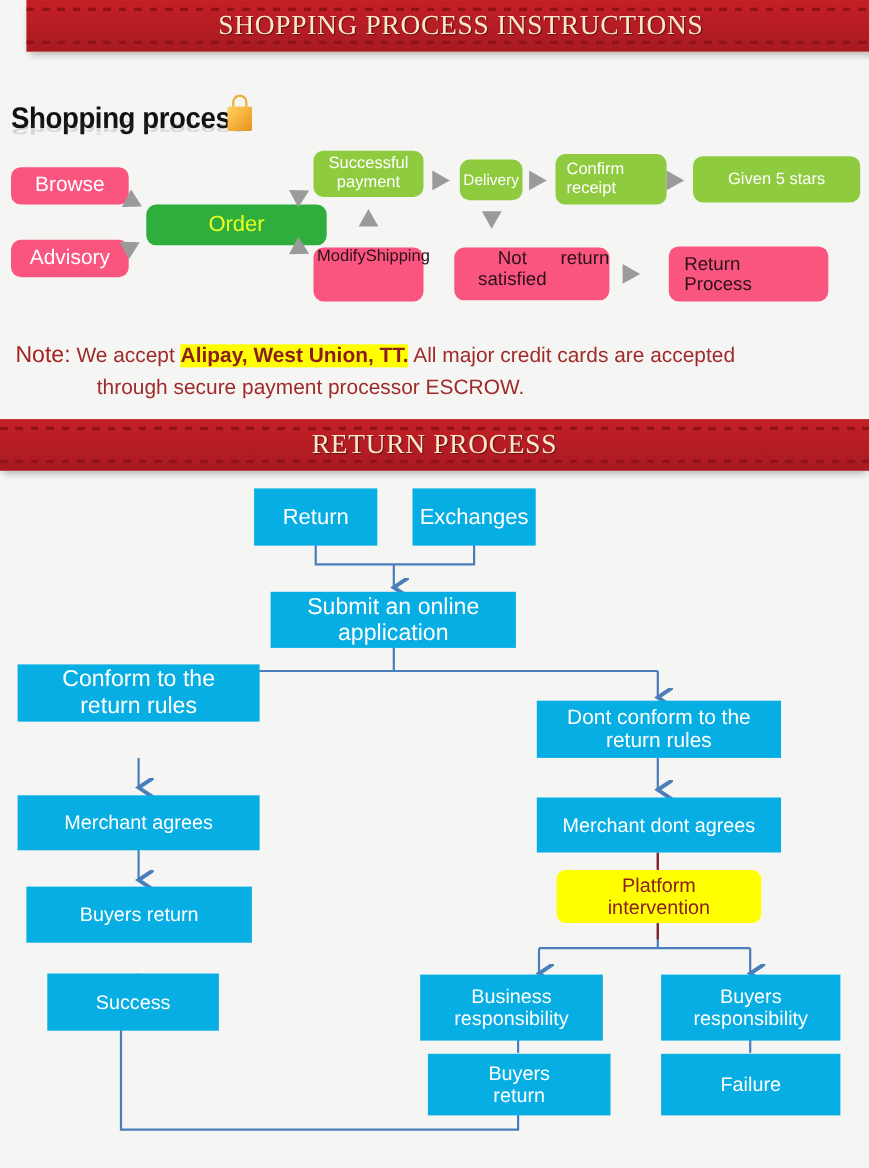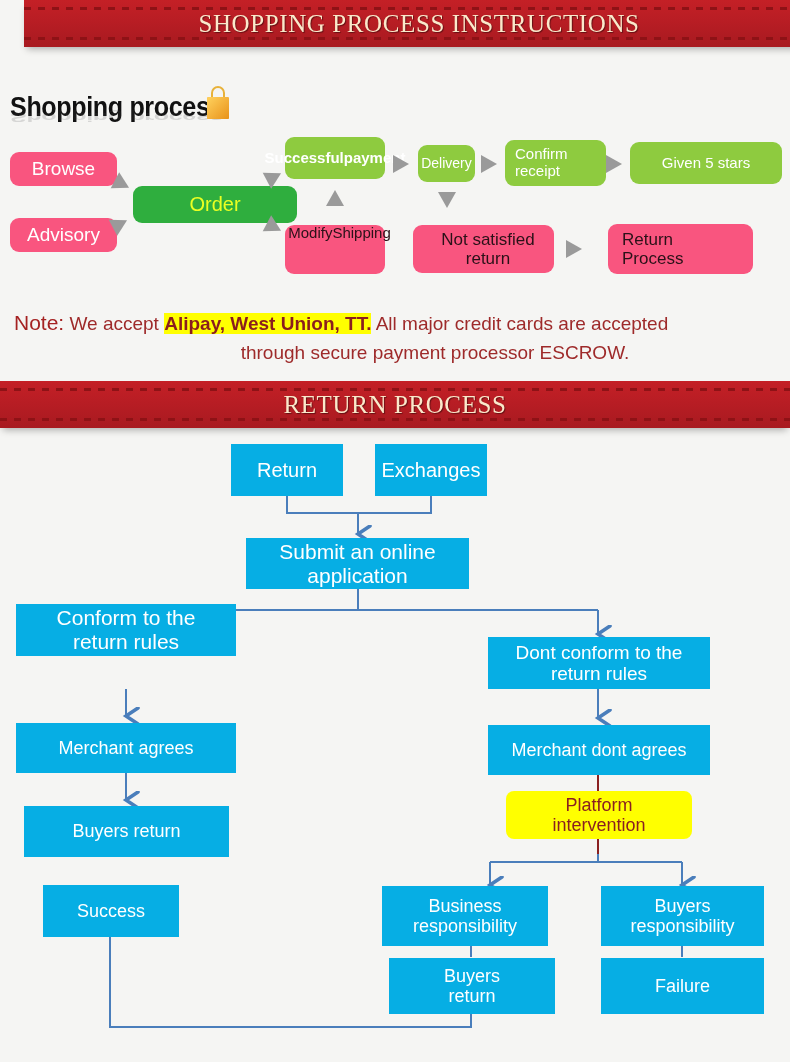--- a/index.html
+++ b/index.html
@@ -70,21 +70,21 @@
   .tri-ur{border-top:9px solid transparent;border-bottom:9px solid transparent;border-left:16px solid #9a9a9a;transform:rotate(-28deg);}
   .tri-dr{border-top:9px solid transparent;border-bottom:9px solid transparent;border-left:16px solid #9a9a9a;transform:rotate(28deg);}
 
   
   .note{
     position:absolute;left:14px;top:308px;width:768px;
     color:#9e2a2a;font-size:19px;line-height:29px;
   }
   .note .lab{font-size:21px;color:#a52222;}
   .note .hl{background:#ffff00;color:#8a1e1e;font-weight:bold;}
-  .note .l2{display:block;margin-left:74px;text-align:center;}
+  .note .l2{display:block;margin-left:74px;}
 
   
   #rsvg{position:absolute;left:0;top:430px;width:790px;height:632px;}
 </style>
 </head>
 <body>
 
 <div class="page">
 
   <div class="banner" style="top:0px;margin-left:24px;">
@@ -114,21 +114,21 @@
   </div>
 
   <div class="fbox pink" style="left:10px;top:218px;width:107px;height:34px;font-size:19px;">
     <span>Advisory</span>
   </div>
 
   <div class="fbox green-dk" style="left:133px;top:186px;width:164px;height:37px;font-size:20px;">
     <span>Order</span>
   </div>
 
-  <div class="fbox green-lt" style="left:285px;top:137px;width:100px;height:42px;font-size:15px;flex-direction:row;font-weight:bold;">
+  <div class="fbox green-lt" style="left:285px;top:137px;width:100px;height:42px;font-size:15px;flex-direction:column;">
     <span>Successful</span>
     <span>payment</span>
   </div>
 
   <div class="fbox pink-dark" style="left:285px;top:225px;width:100px;height:49px;font-size:15px;flex-direction:row;align-items:flex-start;padding-left:9px;">
     <span>Modify</span>
     <span>Shipping</span>
   </div>
 
   <div class="fbox green-lt" style="left:418px;top:145px;width:57px;height:37px;font-size:14px;">
@@ -137,21 +137,21 @@
 
   <div class="fbox green-lt" style="left:505px;top:140px;width:101px;height:46px;font-size:15px;flex-direction:column;align-items:flex-start;padding-left:10px;">
     <span>Confirm</span>
     <span>receipt</span>
   </div>
 
   <div class="fbox green-lt" style="left:630px;top:142px;width:152px;height:42px;font-size:15px;">
     <span>Given 5 stars</span>
   </div>
 
-  <div class="fbox pink-dark" style="left:413px;top:225px;width:141px;height:48px;font-size:17px;flex-direction:column;align-items:center;padding-left:9px;">
+  <div class="fbox pink-dark" style="left:413px;top:225px;width:141px;height:48px;font-size:17px;flex-direction:row;align-items:flex-start;padding-left:9px;">
     <span>Not satisfied</span>
     <span>return</span>
   </div>
 
   <div class="fbox pink-dark" style="left:608px;top:224px;width:145px;height:50px;font-size:17px;flex-direction:column;align-items:flex-start;padding-left:14px;">
     <span>Return</span>
     <span>Process</span>
   </div>
 
   <div class="tri tri-dr" style="left:114px;top:175px;"></div>
@@ -252,21 +252,21 @@
 
   <div class="fbox yellowb" style="left:506px;top:791px;width:186px;height:48px;font-size:18px;flex-direction:column;">
     <span>Platform</span>
     <span>intervention</span>
   </div>
 
   <div class="fbox cyan" style="left:24px;top:806px;width:205px;height:51px;font-size:18px;">
     <span>Buyers return</span>
   </div>
 
-  <div class="fbox cyan" style="left:43px;top:885px;width:136px;height:52px;font-size:18px;">
+  <div class="fbox cyan" style="left:43px;top:885px;width:156px;height:52px;font-size:18px;">
     <span>Success</span>
   </div>
 
   <div class="fbox cyan" style="left:382px;top:886px;width:166px;height:60px;font-size:18px;flex-direction:column;">
     <span>Business</span>
     <span>responsibility</span>
   </div>
 
   <div class="fbox cyan" style="left:601px;top:886px;width:163px;height:60px;font-size:18px;flex-direction:column;">
     <span>Buyers</span>

